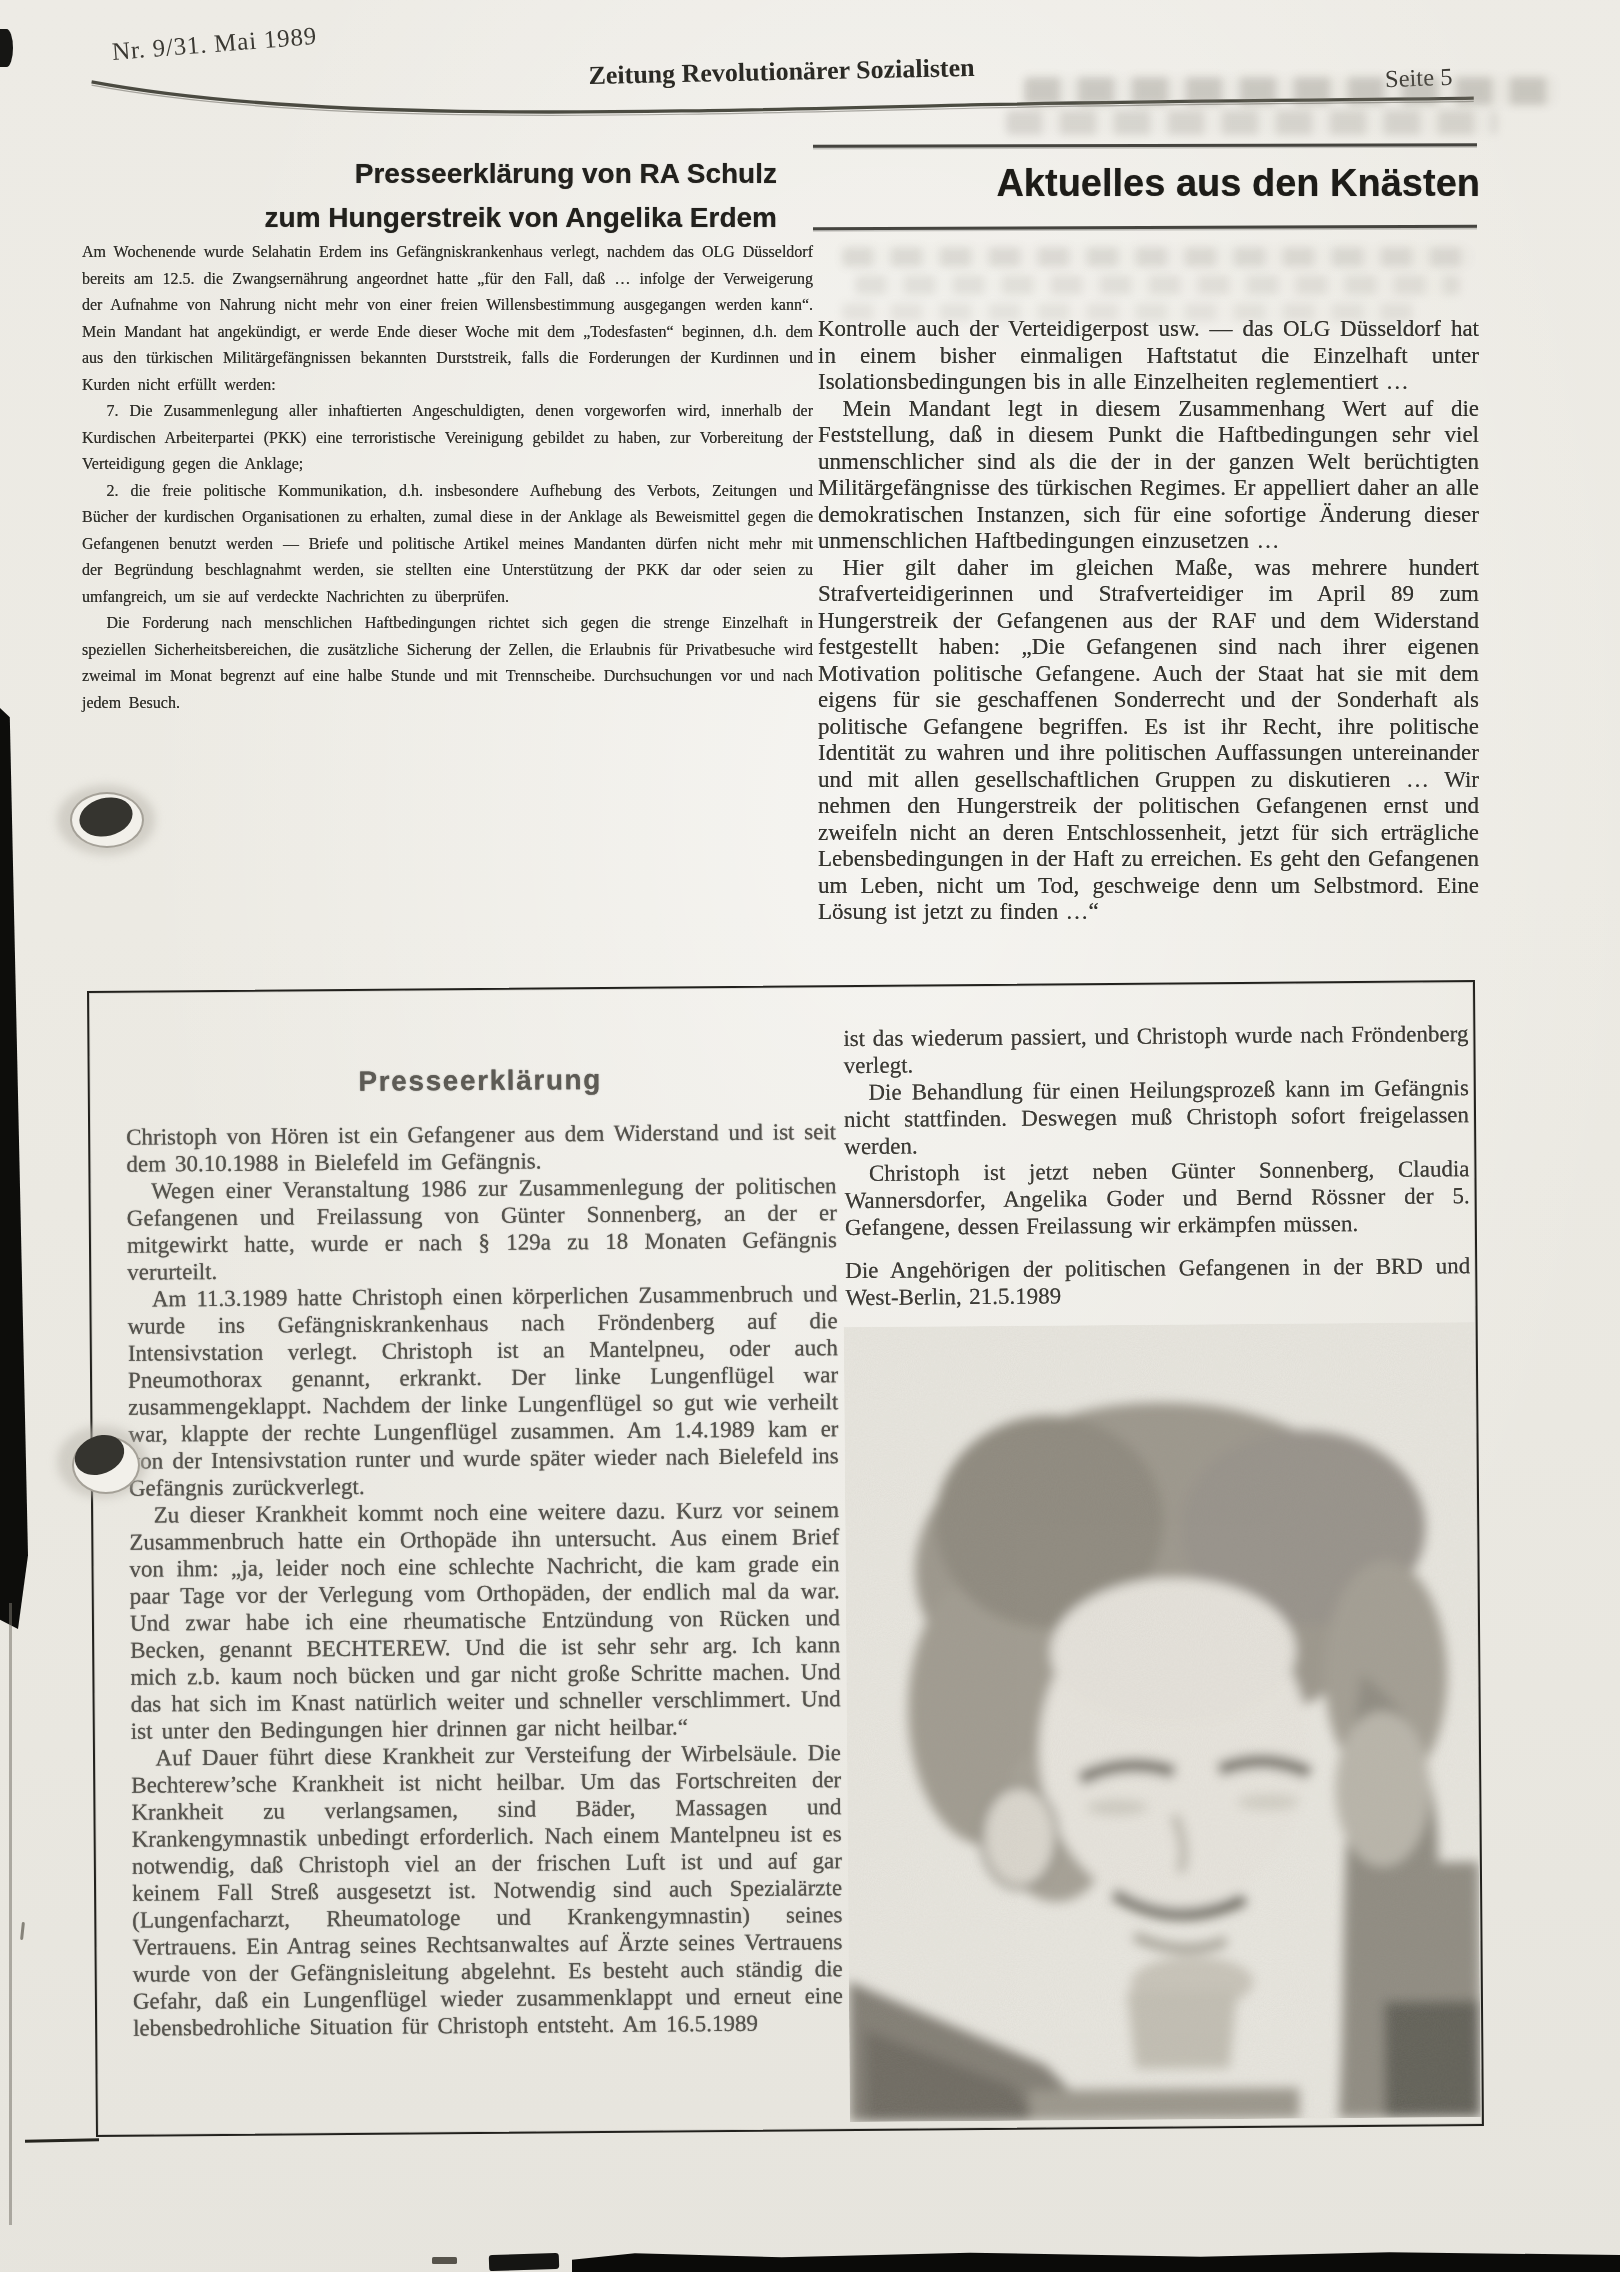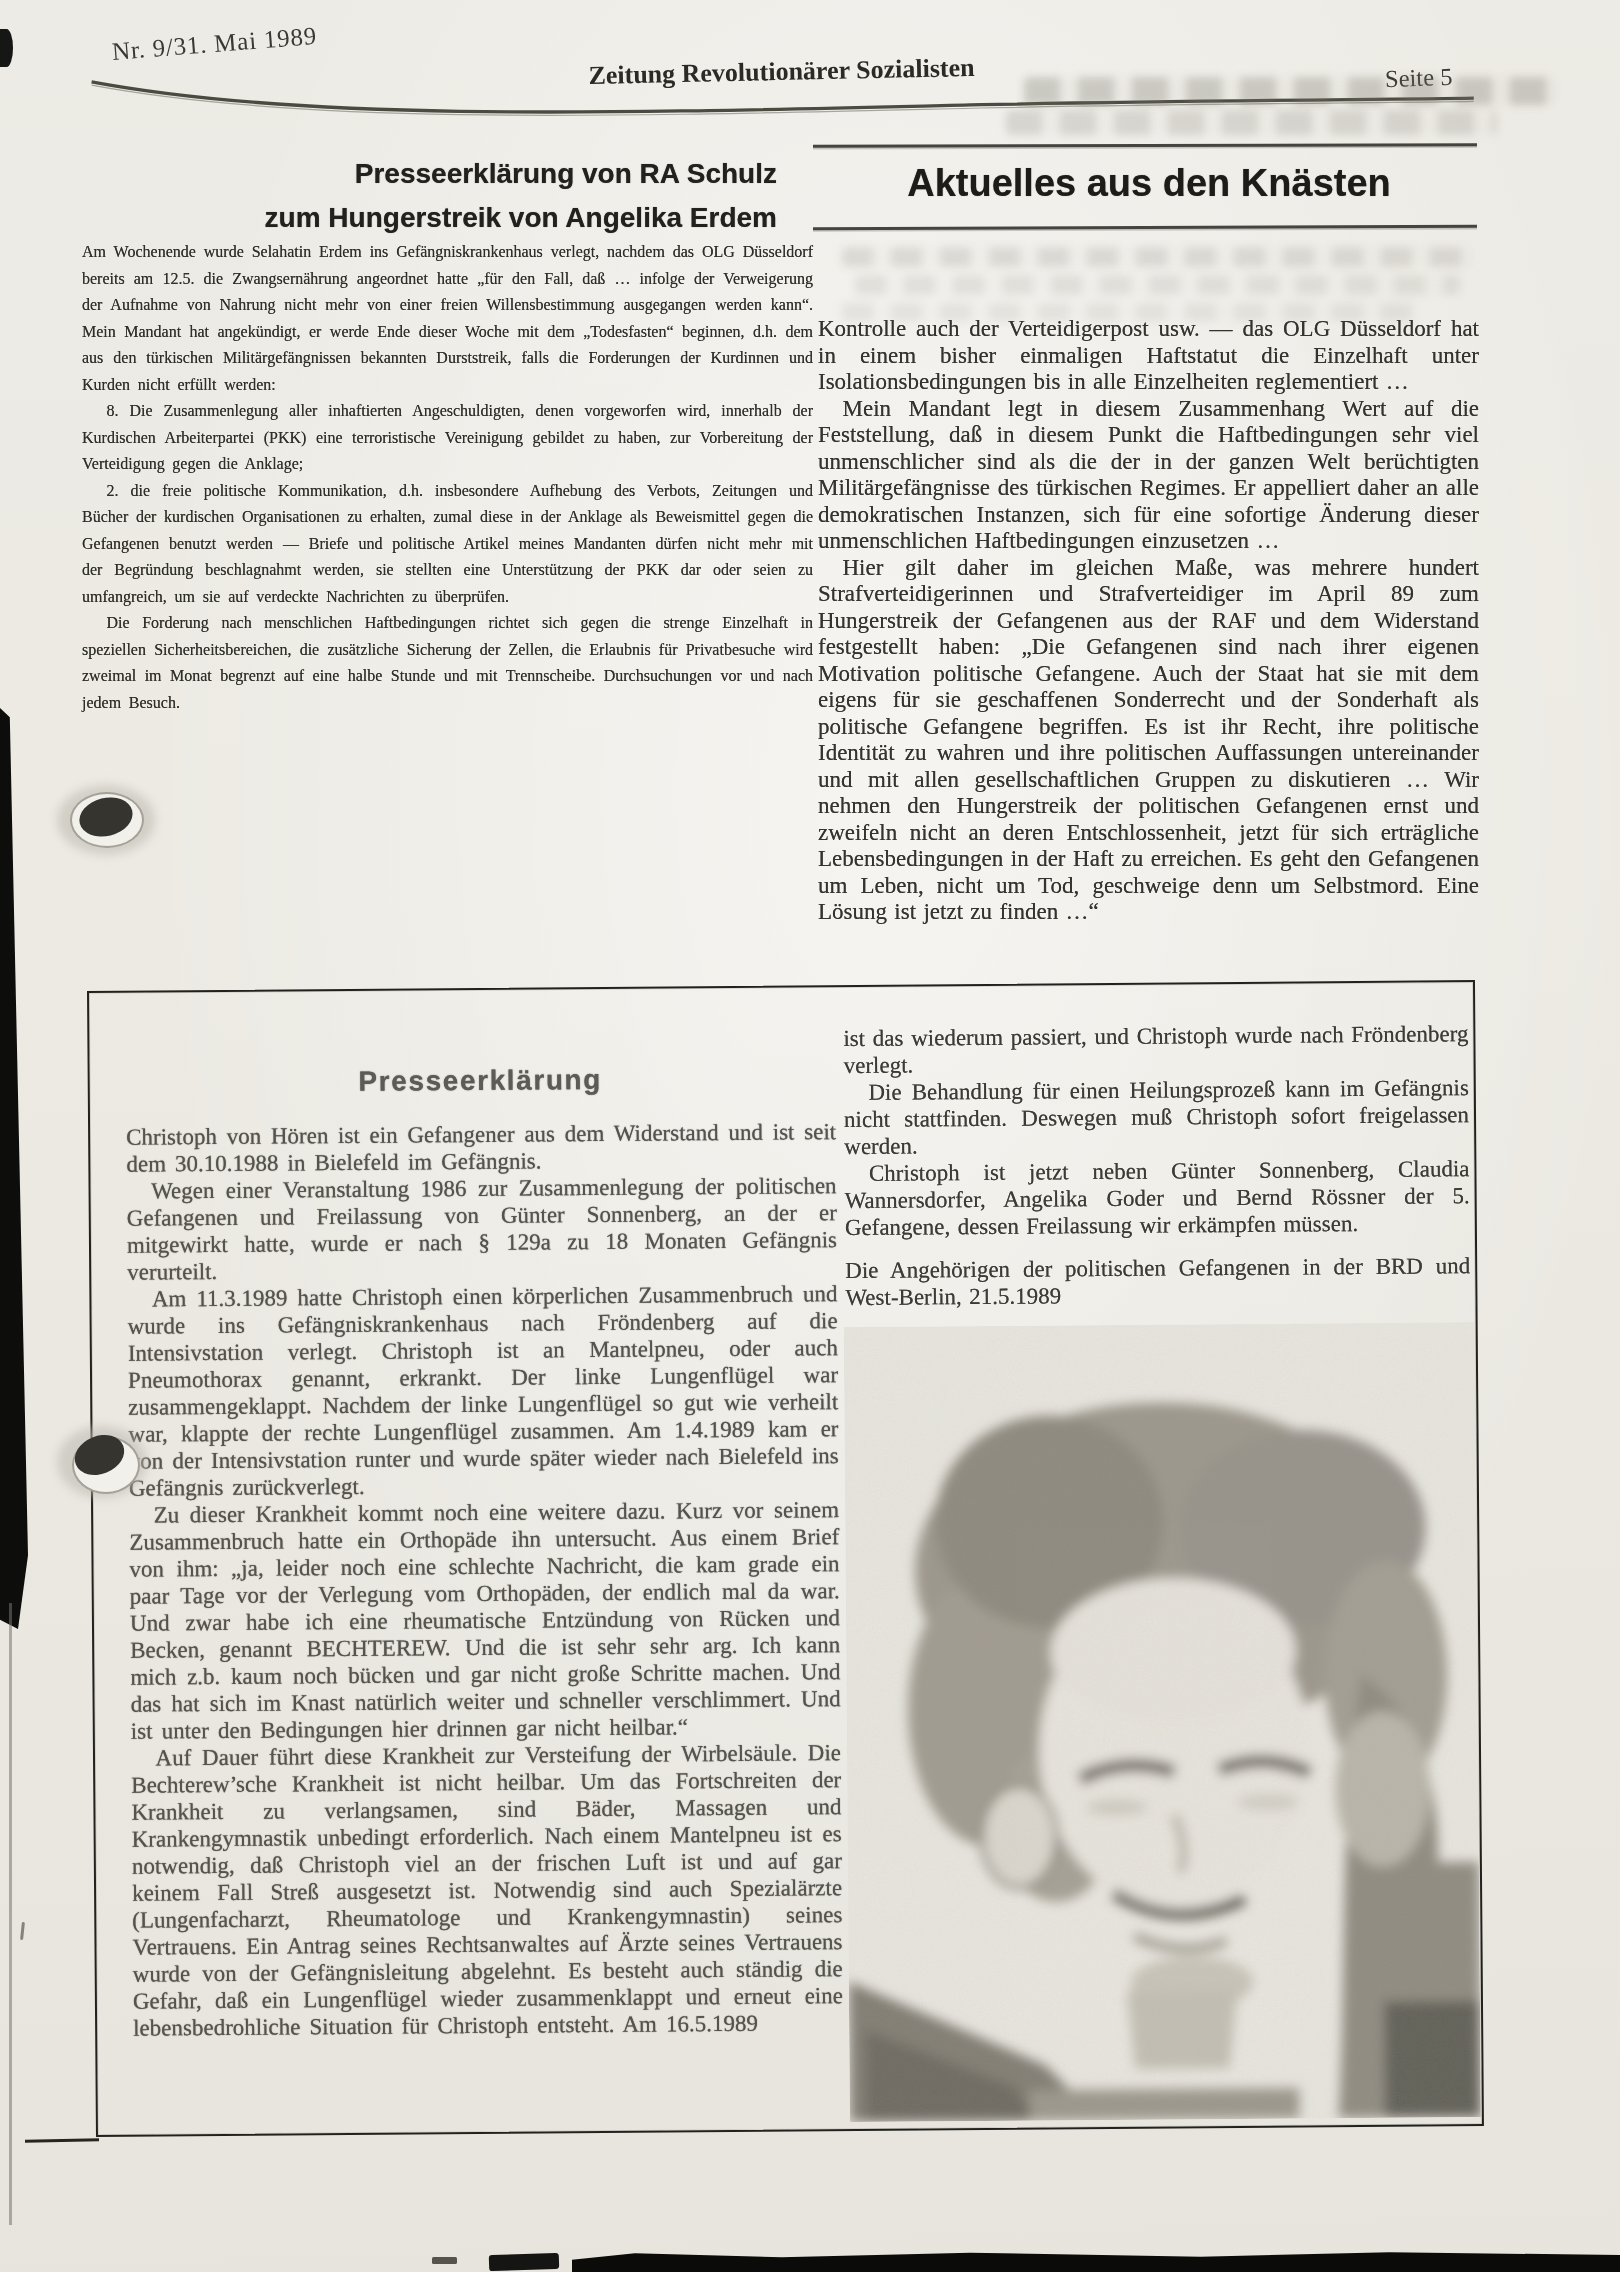--- a/index.html
+++ b/index.html
@@ -22,21 +22,21 @@
     text-shadow:0 0 0.8px rgba(34,33,29,.7);}
   .col{position:absolute;}
   .col-left{left:82px;top:239px;width:731px;font-size:16px;line-height:26.5px;word-spacing:3.7px;color:#2f2e29;}
   .col-right{left:818px;top:316px;width:661px;font-size:23px;line-height:26.5px;word-spacing:1.6px;color:#34332e;}
   .para{margin:0;text-align:justify;hyphens:auto;-webkit-hyphens:auto;text-shadow:0 0 0.6px rgba(46,45,40,.75);}
   .para.indent{text-indent:24.5px;}
   .para.gap{margin-top:16.4px;}
   
   .rule{position:absolute;background:#45443f;height:2.5px;}
   .rule-thin{box-shadow:0 1.6px 0 rgba(69,68,63,.25);}
-  .right-title{position:absolute;left:818px;top:162px;width:662px;text-align:center;
+  .right-title{position:absolute;left:818px;top:162px;width:662px;text-align:right;
     font-family:"Liberation Sans",sans-serif;font-weight:bold;font-size:38px;color:#1d1c18;
     text-shadow:0 0 0.8px rgba(29,28,24,.6);}
   
   .ghost{position:absolute;filter:blur(4.1px);opacity:.8;border-radius:4.9px;pointer-events:none;}
   .ghost-strong{background:repeating-linear-gradient(90deg, rgba(124,120,110,.40) 0 36px, rgba(124,120,110,.06) 36px 54px);}
   .ghost-soft{background:repeating-linear-gradient(90deg, rgba(134,130,120,.26) 0 31px, rgba(134,130,120,.04) 31px 49px);}
   
   .box{position:absolute;left:87px;top:991px;width:1384px;height:1142px;
     border:2.5px solid #22211d; transform:rotate(-0.45deg); transform-origin:top left;
     box-shadow:inset 0 0 0 0.8px rgba(34,33,29,.15);}
@@ -85,21 +85,21 @@
   <div class="rule rule-thin" style="left:813px;top:144px;width:664px;transform:rotate(-0.15deg);"></div>
   <div class="right-title">Aktuelles aus den Knästen</div>
   <div class="rule rule-thin" style="left:813px;top:226px;width:664px;transform:rotate(-0.2deg);"></div>
 
   <div class="left-title">
     <div>Presseerklärung von RA Schulz</div>
     <div>zum Hungerstreik von Angelika Erdem</div>
   </div>
   <div class="col col-left">
       <p class="para" lang="de">Am Wochenende wurde Selahatin Erdem ins Gefängniskrankenhaus verlegt, nachdem das OLG Düsseldorf bereits am 12.5. die Zwangsernährung angeordnet hatte „für den Fall, daß … infolge der Verweigerung der Aufnahme von Nahrung nicht mehr von einer freien Willensbestimmung ausgegangen werden kann“. Mein Mandant hat angekündigt, er werde Ende dieser Woche mit dem „Todesfasten“ beginnen, d.h. dem aus den türkischen Militärgefängnissen bekannten Durststreik, falls die Forderungen der Kurdinnen und Kurden nicht erfüllt werden:</p>
-      <p class="para indent" lang="de">8. Die Zusammenlegung aller inhaftierten Angeschuldigten, denen vorgeworfen wird, innerhalb der Kurdischen Arbeiterpartei (PKK) eine terroristische Vereinigung gebildet zu haben, zur Vorbereitung der Verteidigung gegen die Anklage;</p>
+      <p class="para indent" lang="de">7. Die Zusammenlegung aller inhaftierten Angeschuldigten, denen vorgeworfen wird, innerhalb der Kurdischen Arbeiterpartei (PKK) eine terroristische Vereinigung gebildet zu haben, zur Vorbereitung der Verteidigung gegen die Anklage;</p>
       <p class="para indent" lang="de">2. die freie politische Kommunikation, d.h. insbesondere Aufhebung des Verbots, Zeitungen und Bücher der kurdischen Organisationen zu erhalten, zumal diese in der Anklage als Beweismittel gegen die Gefangenen benutzt werden — Briefe und politische Artikel meines Mandanten dürfen nicht mehr mit der Begründung beschlagnahmt werden, sie stellten eine Unterstützung der PKK dar oder seien zu umfangreich, um sie auf verdeckte Nachrichten zu überprüfen.</p>
       <p class="para indent" lang="de">Die Forderung nach menschlichen Haftbedingungen richtet sich gegen die strenge Einzelhaft in speziellen Sicherheitsbereichen, die zusätzliche Sicherung der Zellen, die Erlaubnis für Privatbesuche wird zweimal im Monat begrenzt auf eine halbe Stunde und mit Trennscheibe. Durchsuchungen vor und nach jedem Besuch.</p>
     </div>
 
   <div class="col col-right">
       <p class="para" lang="de">Kontrolle auch der Verteidigerpost usw. — das OLG Düsseldorf hat in einem bisher einmaligen Haftstatut die Einzelhaft unter Isolationsbedingungen bis in alle Einzelheiten reglementiert …</p>
       <p class="para indent" lang="de">Mein Mandant legt in diesem Zusammenhang Wert auf die Feststellung, daß in diesem Punkt die Haftbedingungen sehr viel unmenschlicher sind als die der in der ganzen Welt berüchtigten Militärgefängnisse des türkischen Regimes. Er appelliert daher an alle demokratischen Instanzen, sich für eine sofortige Änderung dieser unmenschlichen Haftbedingungen einzusetzen …</p>
       <p class="para indent" lang="de">Hier gilt daher im gleichen Maße, was mehrere hundert Strafverteidigerinnen und Strafverteidiger im April 89 zum Hungerstreik der Gefangenen aus der RAF und dem Widerstand festgestellt haben: „Die Gefangenen sind nach ihrer eigenen Motivation politische Gefangene. Auch der Staat hat sie mit dem eigens für sie geschaffenen Sonderrecht und der Sonderhaft als politische Gefangene begriffen. Es ist ihr Recht, ihre politische Identität zu wahren und ihre politischen Auffassungen untereinander und mit allen gesellschaftlichen Gruppen zu diskutieren … Wir nehmen den Hungerstreik der politischen Gefangenen ernst und zweifeln nicht an deren Entschlossenheit, jetzt für sich erträgliche Lebensbedingungen in der Haft zu erreichen. Es geht den Gefangenen um Leben, nicht um Tod, geschweige denn um Selbstmord. Eine Lösung ist jetzt zu finden …“</p>
     </div>
 

